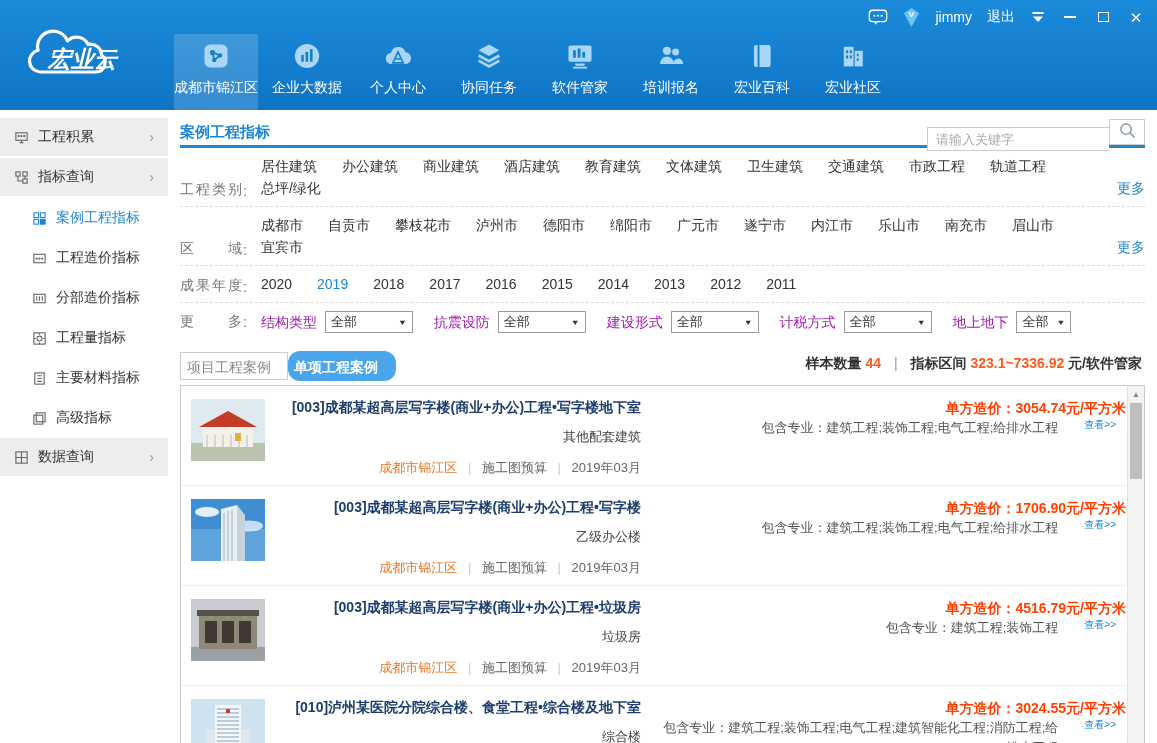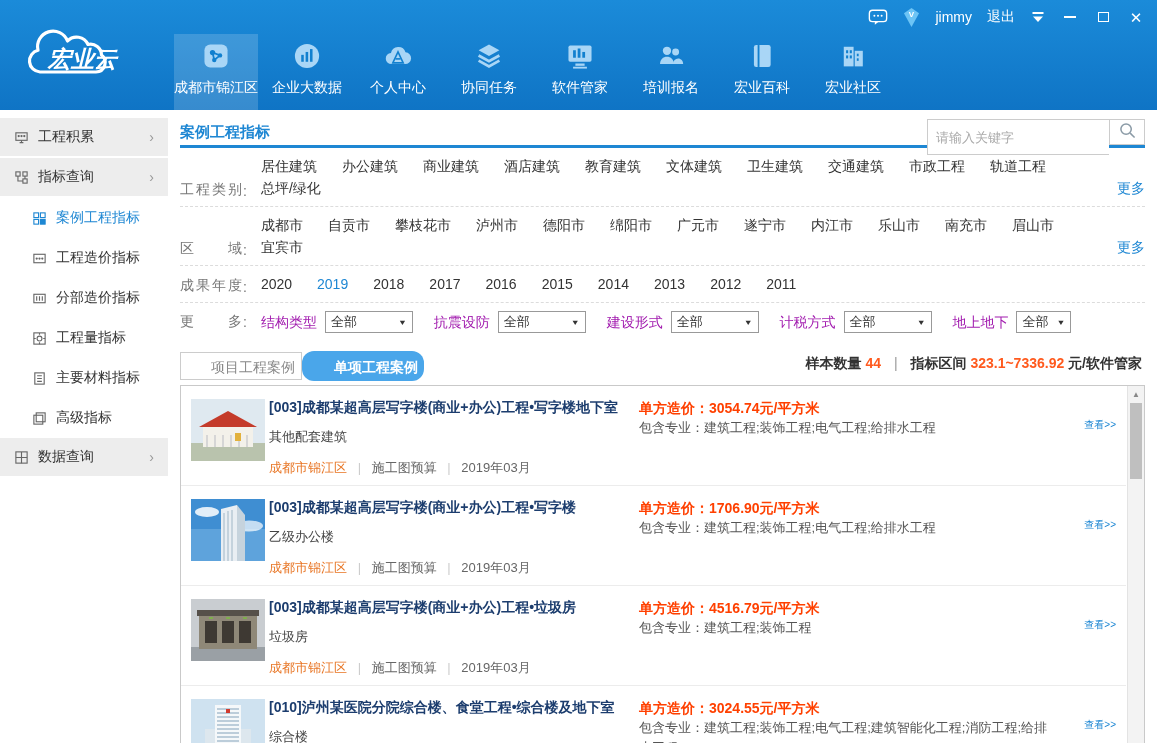--- a/index.html
+++ b/index.html
@@ -33,22 +33,22 @@
   .side-item .sicon { display:inline-flex; margin-right:9px; color:#666; }
   .side-item.sub.active { color:#1e87d3; }
   .side-item.sub.active .sicon { color:#1e87d3; }
   .side-item .chev { margin-left:auto; color:#999; font-size:14px; }
 
   
   .main { position:absolute; left:168px; top:110px; right:0; bottom:0; padding:0 12px; }
   .page-title { margin-top:9px; height:26px; line-height:26px; font-size:15px; font-weight:bold; color:#1e87d3; }
   .title-underline { height:3px; background:#1e87d3; }
   .search-box { position:absolute; top:9px; right:12px; display:flex; height:26px; }
-  .search-box input { width:182px; height:36px; border:1px solid #ccc; border-right:none; padding:0 8px;
-    font-size:13px; font-family:inherit; color:#333; outline:none; }
+  .search-box input { width:182px; height:24px; border:1px solid #ccc; border-right:none; padding:0 8px;
+    font-size:13px; font-family:inherit; color:#333; outline:none;margin-top:8px; }
   .search-box input::placeholder { color:#aaa; }
   .search-btn { width:36px; height:26px; border:1px solid #ccc; background:#fff; display:flex;
     align-items:center; justify-content:center; cursor:pointer; }
 
   .frow { position:relative; display:flex; align-items:flex-end; padding:7px 0;
     border-bottom:1px dashed #dcdcdc; font-size:14px; }
   .frow.no-sep { border-bottom:none; padding:8px 0; align-items:center; }
   .flabel { flex:none; width:62px; color:#777; text-align-last:justify; -moz-text-align-last:justify; }
   .fcolon { flex:none; color:#777; margin:0 14px 0 1px; }
   .fopts { flex:1; line-height:22px; }
@@ -57,32 +57,32 @@
   .more-link { flex:none; color:#1e87d3; cursor:pointer; line-height:22px; margin-left:6px; }
 
   .sel-group { display:inline-flex; align-items:center; margin-right:17px; }
   .sel-label { margin-right:8px; color:#a21caf; }
   .selectbox { display:inline-flex; align-items:center; justify-content:space-between; min-width:88px;
     height:22px; border:1px solid #999; background:#fff; padding:0 5px; font-size:13px; cursor:pointer; }
   .sel-group.narrow .selectbox { min-width:52px; }
   .caret { font-size:9px; color:#333; margin-left:8px; transform:scaleY(.85); }
 
   .tabs-row { position:relative; margin-top:10px; height:30px; display:flex; align-items:center; }
-  .tab { width:122px; height:28px; line-height:26px; text-align:right; font-size:14px; color:#888;
+  .tab { width:108px; height:28px; line-height:26px; text-align:left; font-size:14px; color:#888;
     background:#fff; border:1px solid #ccc; cursor:pointer; }
   .tab.active { background:#4aa6ea; color:#fff; font-weight:bold; border:none; border-radius:12px;
     height:30px; line-height:30px; }
   .stats { position:absolute; right:3px; top:4px; font-size:14px; color:#333; font-weight:bold; }
   .stats .num { color:#ff5a1e; }
   .stats .sep { color:#999; margin:0 9px; font-weight:normal; }
 
   
   .list { position:relative; margin-top:4px; border:1px solid #c9c9c9; height:375px; overflow:hidden; background:#fff; }
   .list-inner { margin-right:18px; }
-  .item { display:flex; gap:4px; padding:13px 0 13px 10px; height:100px; border-bottom:1px solid #ececec; }
+  .item { display:flex; gap:10px; padding:13px 0 13px 10px; height:100px; border-bottom:1px solid #ececec;text-align:right; }
   .thumb { flex:none; width:74px; height:62px; cursor:pointer; overflow:hidden; }
   .lcol { flex:none; width:366px; }
   .ititle { font-size:14px; font-weight:bold; color:#1c3d6e; cursor:pointer; white-space:nowrap; }
   .isub { font-size:13px; color:#444; margin-top:11px; }
   .imeta { font-size:13px; color:#666; margin-top:13px; white-space:nowrap; }
   .imeta .loc { color:#e87524; }
   .imeta .mdiv { color:#ccc; margin:0 7px; }
   .rcol { flex:1; padding-top:1px; }
   .price-row { font-size:14px; font-weight:bold; color:#ff4000; }
   .inc-row { display:flex; align-items:flex-start; font-size:13px; color:#555; }

